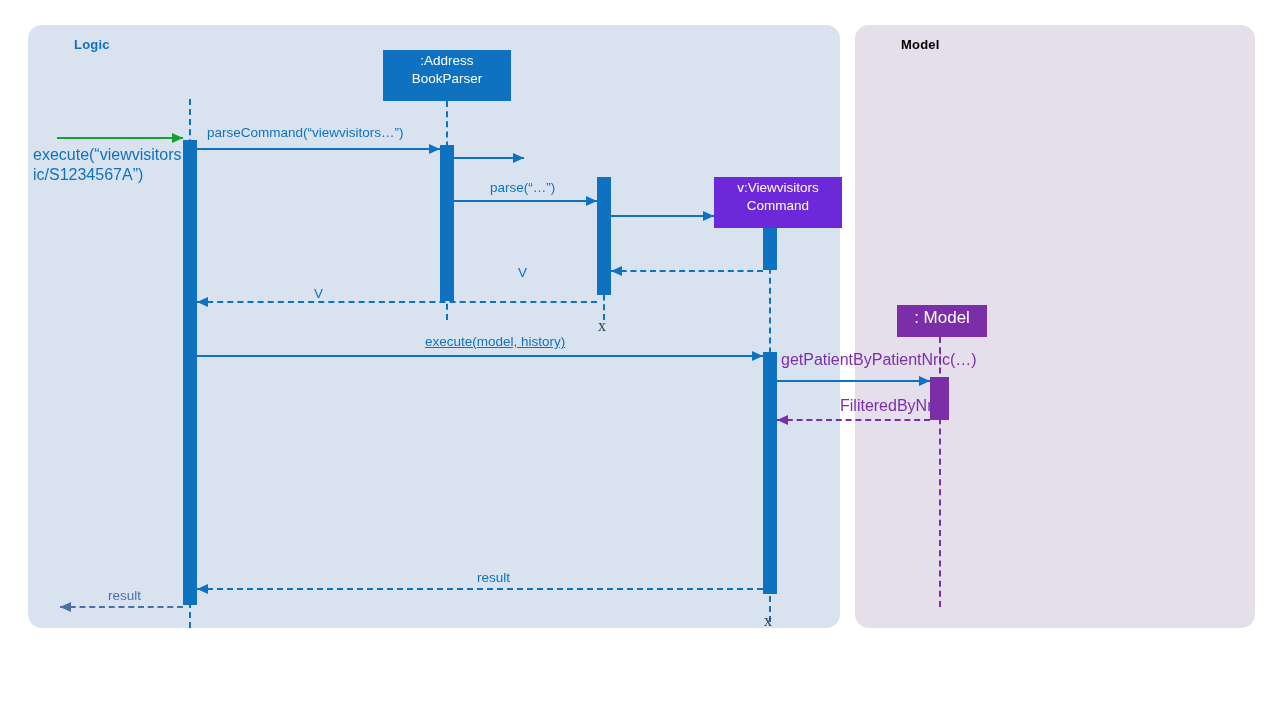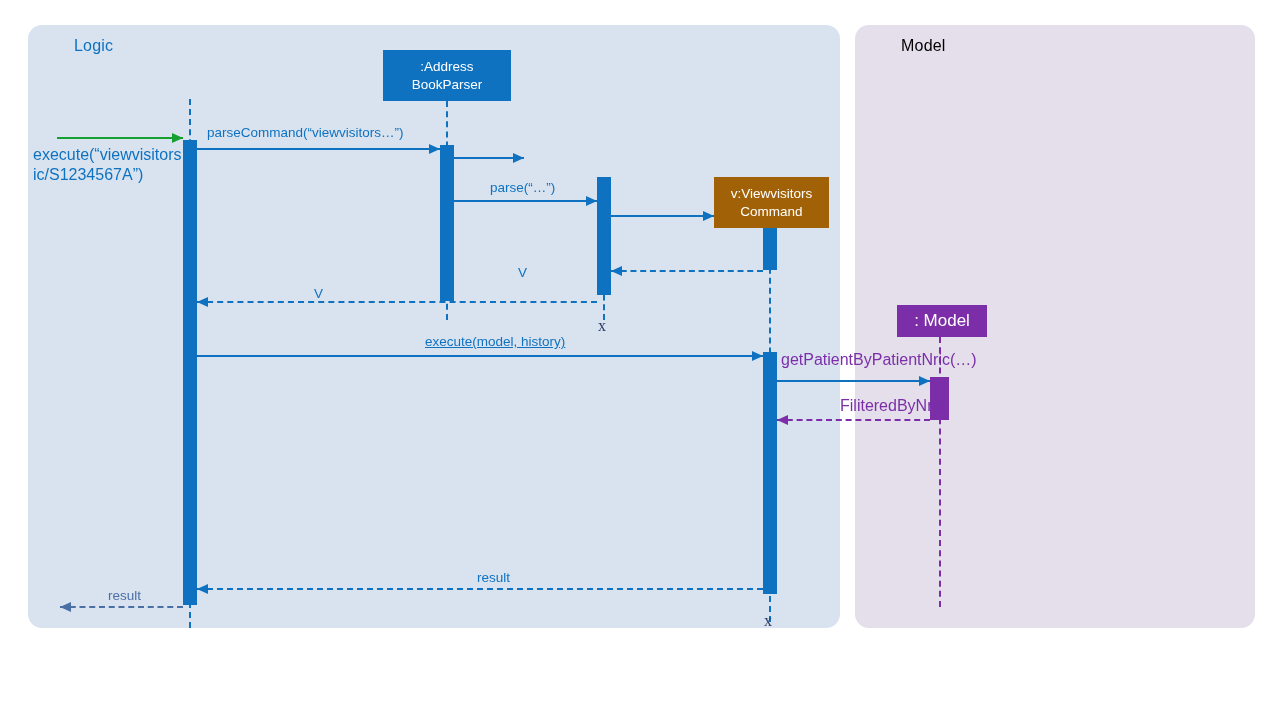--- a/index.html
+++ b/index.html
@@ -15,30 +15,29 @@
     background: #ffffff;
     font-family: "Liberation Sans", sans-serif;
     overflow: hidden;
   }
   .panel {
     position: absolute;
     border-radius: 14px;
   }
   .panel-title {
     position: absolute;
-    font-size: 16px;
-    font-weight: normal;
+    font-size: 13px;
+    font-weight: bold;
     letter-spacing: 0.2px;
     padding-left: 32px;
   }
   .lifeline-box {
     position: absolute;
     box-sizing: border-box;
     display: flex;
-    align-items: center;
     justify-content: center;
     text-align: center;
     color: #ffffff;
     font-size: 16.5px;
     line-height: 1.32;
     padding: 2px 6px;
   }
   .lifeline-box.small { font-size: 13.5px; }
   .lifeline-box.model { font-size: 17px; }
   .lifeline-dash {
@@ -105,21 +104,21 @@
     <div class="lifeline-dash" style="left: 939px; top: 337px; height: 270px; border-left-color: rgb(123, 46, 168);"></div>
     <div class="activation" style="left: 183px; top: 140px; width: 14px; height: 465px; background: rgb(15, 114, 192);"></div>
     <div class="activation" style="left: 440px; top: 145px; width: 14px; height: 156px; background: rgb(15, 114, 192);"></div>
     <div class="activation" style="left: 597px; top: 177px; width: 14px; height: 118px; background: rgb(15, 114, 192);"></div>
     <div class="activation" style="left: 763px; top: 228px; width: 14px; height: 42px; background: rgb(15, 114, 192);"></div>
     <div class="activation" style="left: 763px; top: 352px; width: 14px; height: 242px; background: rgb(15, 114, 192);"></div>
     <div class="activation" style="left: 930px; top: 377px; width: 19px; height: 43px; background: rgb(123, 46, 168);"></div>
     <div class="lifeline-box small" style="left: 383px; top: 50px; width: 128px; height: 51px; background: rgb(15, 114, 192);">
       <div><span>:Address</span><br><span>BookParser</span></div>
     </div>
-    <div class="lifeline-box small" style="left: 714px; top: 177px; width: 115px; height: 51px; background: #a16207;">
+    <div class="lifeline-box small" style="left: 714px; top: 177px; width: 128px; height: 51px; background: #6d28d9;">
       <div><span>v:Viewvisitors</span><br><span>Command</span></div>
     </div>
     <div class="lifeline-box model" style="left: 897px; top: 305px; width: 90px; height: 32px; background: rgb(123, 46, 168);">
       <div><span>: Model</span></div>
     </div>
     <div class="msg-line" style="left: 57px; top: 137px; width: 126px; border-top-color: rgb(22, 160, 48);"></div>
     <div class="arrowhead arrow-right" style="top: 132.5px; left: 172px; border-left-color: rgb(22, 160, 48);"></div>
     <div class="msg-label tiny" style="left: 33px; top: 145px; color: rgb(15, 114, 192);">execute(“viewvisitors
 ic/S1234567A”)</div>
     <div class="msg-line" style="left: 197px; top: 148px; width: 243px; border-top-color: rgb(15, 114, 192);"></div>

